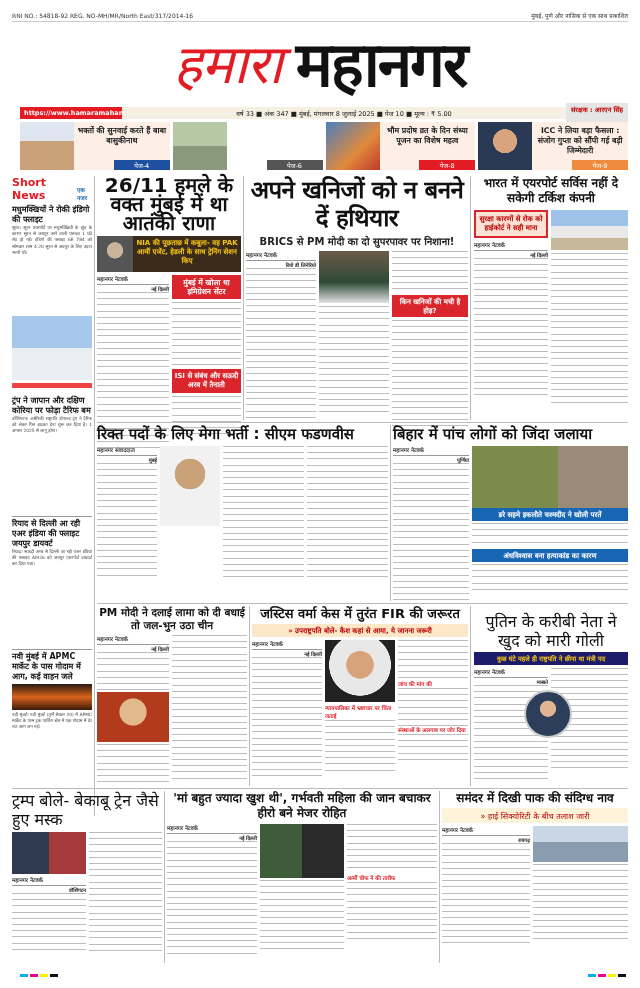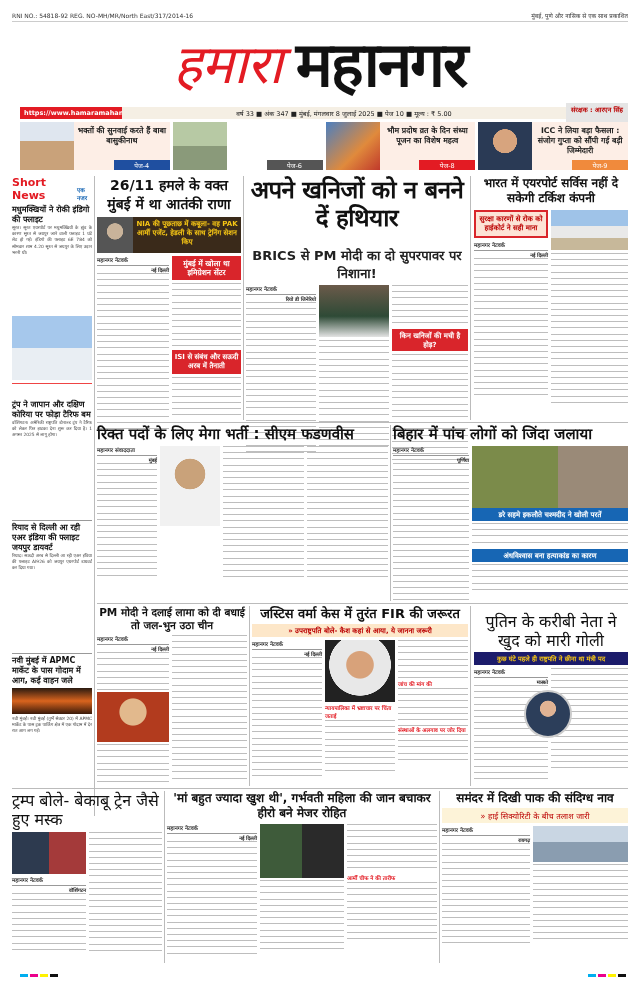--- a/index.html
+++ b/index.html
@@ -74,38 +74,38 @@
 <div class="abs" style="left:12px;top:176px;width:80px;height:640px">
   <div style="display:flex;align-items:flex-end;gap:12px;margin-bottom:3px">
     <span style="color:#e31b23;font-weight:bold;font-size:11px">Short News</span>
     <span style="color:#1766b4;font-size:6px;font-weight:bold">एक नजर</span>
   </div>
   <div>
     <div class="hl" style="font-size:8px;line-height:10px">मधुमक्खियों ने रोकी इंडिगो की फ्लाइट</div>
     <div class="col" style="height:88px;overflow:hidden">सूरत। सूरत एयरपोर्ट पर मधुमक्खियों के झुंड के कारण सूरत से जयपुर जाने वाली फ्लाइट 1 घंटे लेट हो गई। इंडिगो की फ्लाइट 6E 784 को सोमवार शाम 4.20 सूरत से जयपुर के लिए उड़ान भरनी थी।</div>
   </div>
   <div class="photo" style="height:64px;margin:3px 0;background:linear-gradient(180deg,#a6c8ec 0 50%,#e9eef3 50% 100%)"></div>
-  <div style="border-top:1px solid #ef4444;padding-top:16px">
+  <div style="border-top:5px solid #ef4444;padding-top:8px">
     <div class="hl" style="font-size:8px;line-height:10px">ट्रंप ने जापान और दक्षिण कोरिया पर फोड़ा टैरिफ बम</div>
     <div class="col" style="height:100px;overflow:hidden">वॉशिंगटन। अमेरिकी राष्ट्रपति डोनाल्ड ट्रंप ने टैरिफ को लेकर फिर झटका देना शुरू कर दिया है। 1 अगस्त 2025 से लागू होगा।</div>
   </div>
   <div style="border-top:1px solid #999;padding-top:2px">
     <div class="hl" style="font-size:8px;line-height:10px">रियाद से दिल्ली आ रही एअर इंडिया की फ्लाइट जयपुर डायवर्ट</div>
     <div class="col" style="height:100px;overflow:hidden">रियाद। सऊदी अरब से दिल्ली आ रही एअर इंडिया की फ्लाइट AI926 को जयपुर एयरपोर्ट डायवर्ट कर दिया गया।</div>
   </div>
   <div style="border-top:1px solid #999;padding-top:2px">
     <div class="hl" style="font-size:8px;line-height:10px">नवी मुंबई में APMC मार्केट के पास गोदाम में आग, कई वाहन जले</div>
     <div class="photo" style="height:26px;margin:2px 0;background:linear-gradient(180deg,#2a1a10,#d9641e 50%,#3a1a0a)"></div>
     <div class="col" style="height:60px;overflow:hidden">नवी मुंबई। नवी मुंबई (तुर्भे सेक्टर 20) में APMC मार्केट के पास ट्रक पार्किंग क्षेत्र में एक गोदाम में देर रात आग लग गई।</div>
   </div>
 </div>
 <div class="abs rule" style="left:94px;top:176px;width:1px;height:640px"></div>
 
 <div class="abs" style="left:97px;top:176px;width:144px;height:244px">
-  <div class="hl" style="font-size:14px;line-height:19px;text-align:center">26/11 हमले के वक्त मुंबई में था आतंकी राणा</div>
+  <div class="hl" style="font-size:20px;line-height:19px;text-align:center">26/11 हमले के वक्त मुंबई में था आतंकी राणा</div>
   <div style="display:flex;margin-top:3px;background:#3a2a1a">
     <div class="photo" style="width:36px;height:36px;background:radial-gradient(circle at 50% 40%,#c9b39a 0 28%,#555 30% 100%)"></div>
     <div style="flex:1;color:#f7c615;font-size:7px;line-height:9px;font-weight:bold;text-align:center;padding:3px">NIA की पूछताछ में कबूला- वह PAK आर्मी एजेंट, हेडली के साथ ट्रेनिंग सेशन किए</div>
   </div>
   <div style="display:flex;gap:3px;margin-top:3px">
     <div style="width:72px">
       <div class="byline">महानगर नेटवर्क</div>
       <div class="dateline">नई दिल्ली</div>
       <div class="fill" style="height:160px"></div>
     </div>
@@ -114,21 +114,21 @@
       <div class="fill" style="height:64px;margin-top:3px"></div>
       <div class="redbox" style="font-size:7px;line-height:9px;padding:3px 2px;margin-top:3px">ISI से संबंध और सऊदी अरब में तैनाती</div>
       <div class="fill" style="height:40px;margin-top:3px"></div>
     </div>
   </div>
 </div>
 <div class="abs rule" style="left:243px;top:176px;width:1px;height:244px"></div>
 
 <div class="abs" style="left:246px;top:176px;width:222px;height:244px">
   <div class="hl" style="font-size:24px;line-height:28px;text-align:center;letter-spacing:-.5px">अपने खनिजों को न बनने दें हथियार</div>
-  <div style="font-size:13px;font-weight:bold;text-align:center;color:#222;margin-top:14px">BRICS से PM मोदी का दो सुपरपावर पर निशाना!</div>
+  <div style="font-size:10px;font-weight:bold;text-align:center;color:#222;margin-top:2px">BRICS से PM मोदी का दो सुपरपावर पर निशाना!</div>
   <div style="display:flex;gap:3px;margin-top:3px">
     <div style="width:70px">
       <div class="byline">महानगर नेटवर्क</div>
       <div class="dateline">रियो डी जिनेरियो</div>
       <div class="fill" style="height:150px"></div>
     </div>
     <div style="width:70px">
       <div class="photo" style="height:52px;background:linear-gradient(180deg,#6b5a4a,#2e4a36 60%,#e3e3e3)"></div>
       <div class="fill" style="height:110px;margin-top:3px"></div>
     </div>

